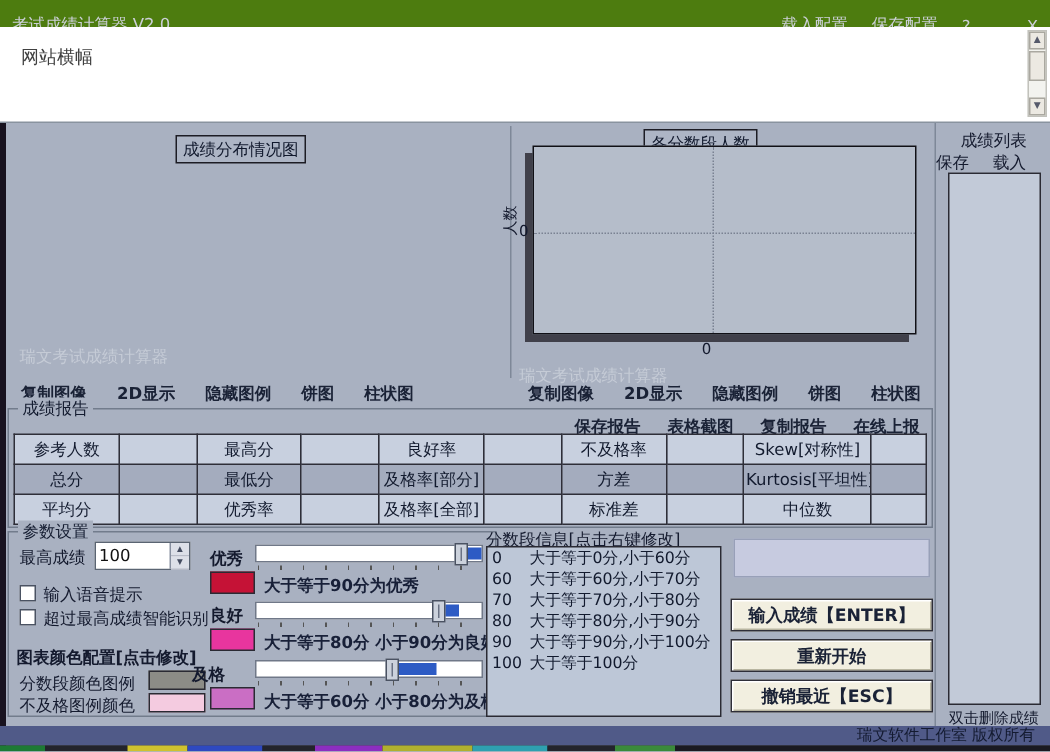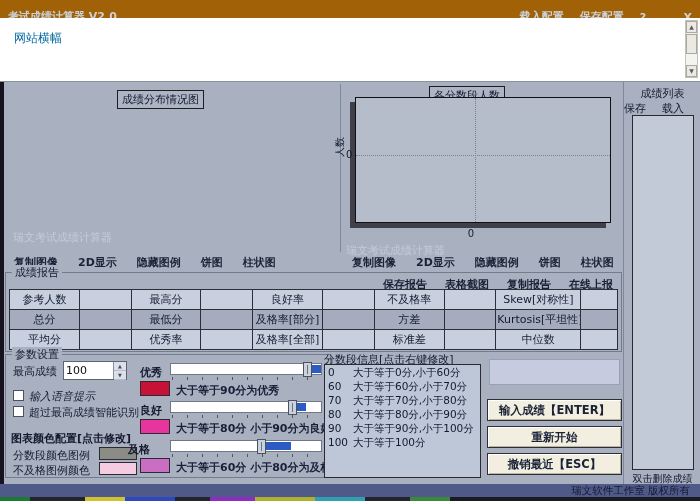--- a/index.html
+++ b/index.html
@@ -2,29 +2,29 @@
 <html><head>
 <meta charset="utf-8">
 <style>
   html,body{margin:0;padding:0;}
   body{font-family:"DejaVu Sans",sans-serif;}
   #app{position:relative;width:700px;height:501px;background:#a9b1c1;overflow:hidden;
        font-size:11px;color:#141a2e;}
   .abs{position:absolute;}
 
   
-  #titlebar{left:0;top:0;width:700px;height:18px;background:#a16207;color:#ccd0d8;
-            display:flex;align-items:center;justify-content:space-between;padding:16px 8px;box-sizing:border-box;font-weight:bold;}
+  #titlebar{left:0;top:0;width:700px;height:18px;background:#4d7c0f;color:#ccd0d8;
+            display:flex;align-items:center;justify-content:space-between;padding:16px 8px;box-sizing:border-box;}
   #titlebar .t-left{font-size:11px;}
   #titlebar .t-right{display:flex;gap:16px;align-items:flex-end;font-size:11px;}
   #titlebar .t-right span{cursor:default;}
 
   
   #banner{left:0;top:18px;width:700px;height:64px;background:#ffffff;border-bottom:1px solid #89939f;box-sizing:border-box;}
-  #banner .banner-text{position:absolute;left:14px;top:12px;font-size:12px;color:#0369a1;}
+  #banner .banner-text{position:absolute;left:14px;top:12px;font-size:12px;color:#404040;}
   .vscroll{position:absolute;right:2px;top:2px;bottom:3px;width:13px;background:#f3f3ef;border:1px solid #c2c2bc;box-sizing:border-box;}
   .sb-btn{height:12px;background:#ece9e2;border:1px solid #aaa8a0;box-sizing:border-box;
           font-size:6px;line-height:10px;text-align:center;color:#55596a;}
   .sb-btn.down{position:absolute;bottom:0;left:0;right:0;}
   .sb-thumb{position:absolute;top:13px;left:0;right:0;height:20px;background:#ece9e2;border:1px solid #aaa8a0;box-sizing:border-box;}
 
   
   #left-strip{left:0;top:82px;width:4px;height:415px;background:#18121f;}
   #bottom-strip{left:0;top:497px;width:700px;height:4px;background:#16161e;display:flex;}
   #bottom-strip div{height:4px;}
@@ -228,21 +228,21 @@
     <span class="plabel" style="left:7px;top:9px;">最高成绩</span>
     <div class="spinner">
       <input value="100" style="">
       <div class="spin-btns">
         <div>▲</div>
         <div>▼</div>
       </div>
     </div>
 
     <span class="cb" style="left:7px;top:35px;"></span>
-    <span class="plabel" style="left:23px;top:34px;font-style:italic;">输入语音提示</span>
+    <span class="plabel" style="left:23px;top:34px;">输入语音提示</span>
 
     <span class="cb" style="left:7px;top:51px;"></span>
     <span class="plabel" style="left:23px;top:50px;">超过最高成绩智能识别</span>
 
     <span class="plabel" style="left:5px;top:76px;font-weight:bold;">图表颜色配置[点击修改]</span>
 
     <span class="plabel" style="left:7px;top:93px;">分数段颜色图例</span>
     <span class="swatch" style="left: 93px; top: 92px; width: 38px; height: 13px; background-color: rgb(140, 140, 134);"></span>
 
     <span class="plabel" style="left:7px;top:108px;">不及格图例颜色</span>

